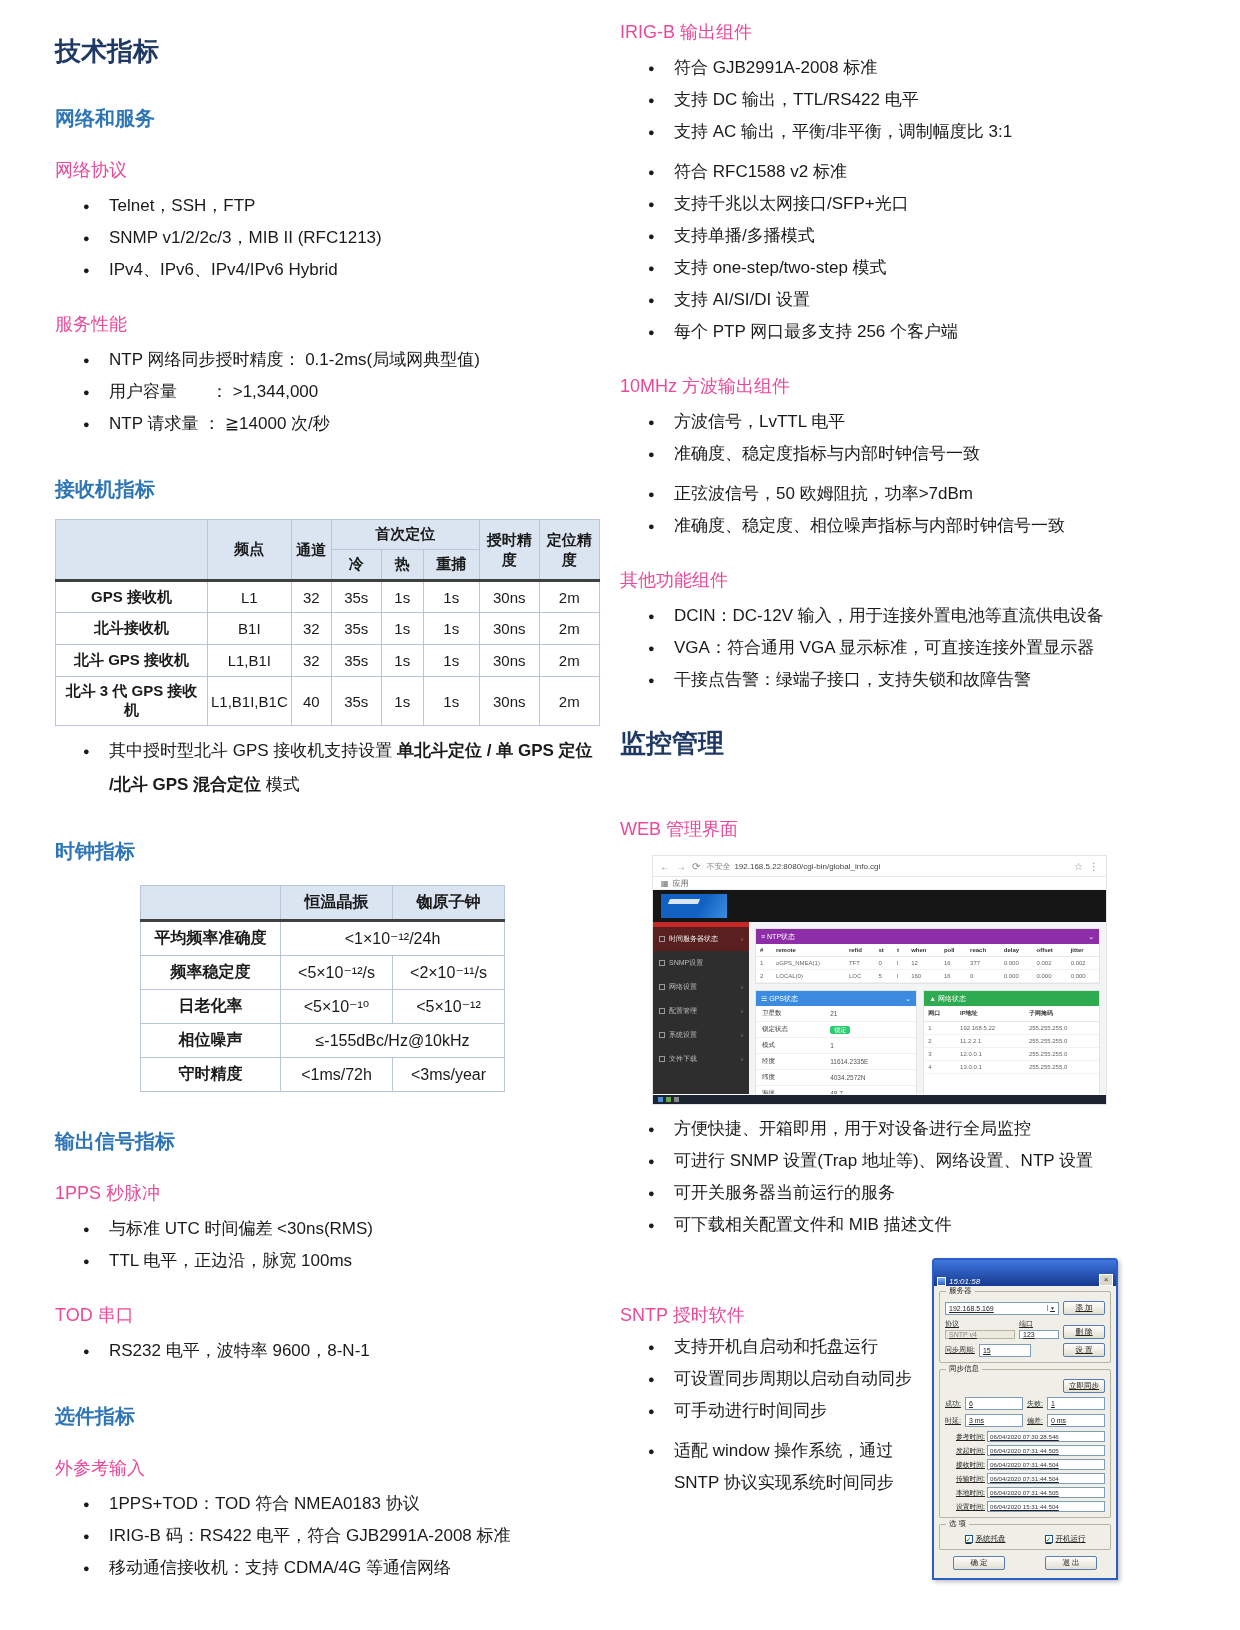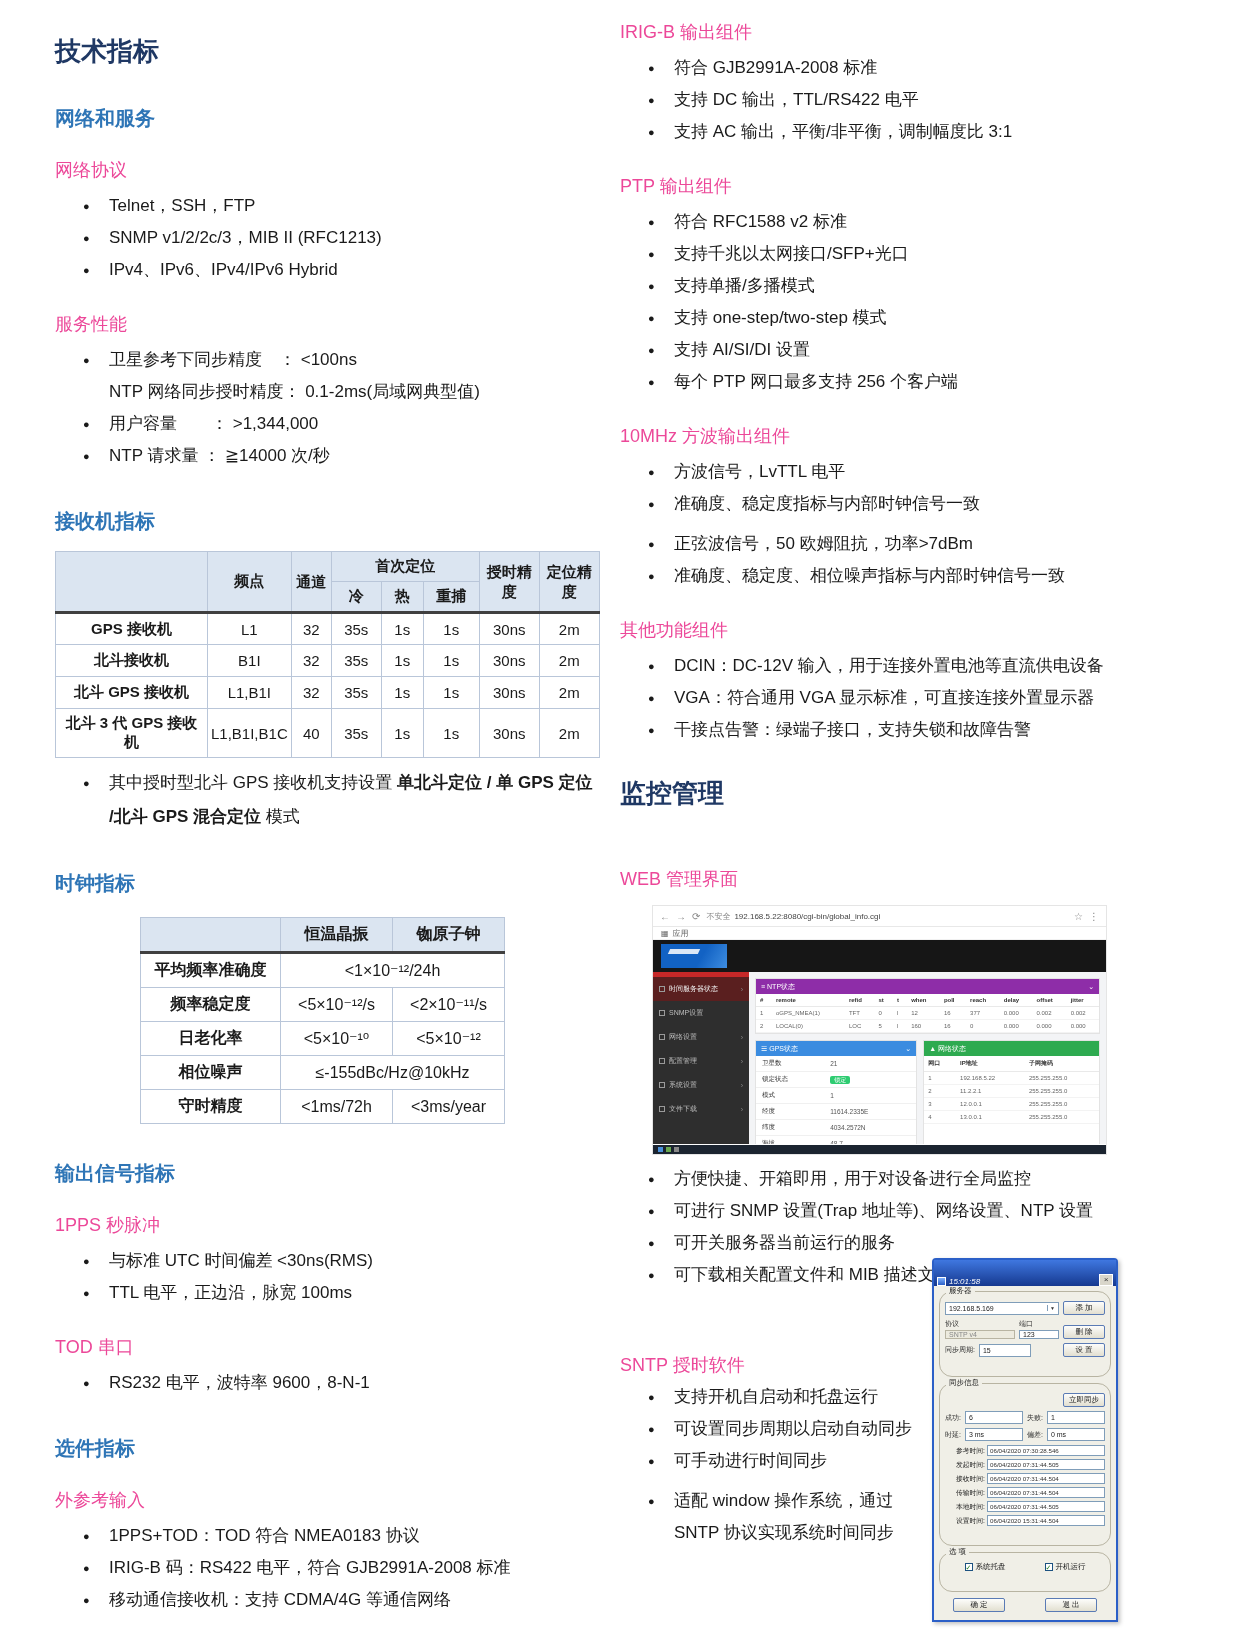--- a/index.html
+++ b/index.html
@@ -71,21 +71,21 @@
   .badge { background:#2ecc71; color:#fff; border-radius:2px; padding:0 4px; font-size:6px; line-height:8px; }
   .wm-task { position:absolute; left:0; right:0; bottom:0; height:9px; background:#1b2430; display:flex; align-items:center; gap:3px; padding:0 5px; }
   .wm-task i { width:5px; height:5px; display:block; }
 
   
   .sw { position:absolute; left:312px; top:1238px; width:186px; background:#f0efe7; border:2px solid #2b5fc7; border-radius:4px 4px 0 0; box-shadow:2px 2px 4px rgba(0,0,0,.25); font-size:8px; color:#222; }
   .sw-title { height:26px; background:linear-gradient(#3f77e0,#16398f); color:#fff; display:flex; align-items:flex-end; gap:3px; padding:0 3px; font-size:8px;font-style:italic; }
   .sw-title .app-ic { width:9px; height:9px; background:linear-gradient(#7fb2ff,#2b5fc7); border:1px solid #fff; flex:none; }
   .sw-close { margin-left:auto; width:14px; height:12px; background:#d9d6ca; border:1px solid #fff; text-align:center; line-height:10px; color:#333; font-size:8px; }
   .sw-body { padding:5px 5px 6px; }
-  .grp { border:1px solid #b8b4a2; border-radius:13px; position:relative; padding:9px 5px 19px; margin-bottom:6px; }
+  .grp { border:1px solid #b8b4a2; border-radius:2px; position:relative; padding:9px 5px 5px; margin-bottom:6px;text-decoration:underline; }
   .grp-label { position:absolute; top:-6px; left:6px; background:#f0efe7; padding:0 3px; font-size:7.5px; }
   .srow { display:flex; align-items:center; gap:4px; margin-bottom:4px; }
   .field { flex:1; height:13px; border:1px solid #7f9db9; background:#fff; display:flex; align-items:center; padding:0 3px; font-size:7px; color:#222; }
   .field.dis { background:#eceade; color:#888; border-color:#b8b4a2; }
   .combo-arrow { margin-left:auto; font-size:5px; color:#333; border-left:1px solid #7f9db9; padding-left:2px; }
   .sbtn { height:14px; min-width:42px; border:1px solid #5a7bb5; border-radius:2px; background:linear-gradient(#fdfdfb,#e2dfd0); display:flex; align-items:center; justify-content:center; font-size:7.5px; padding:0 4px; }
   .fcol { display:flex; flex-direction:column; gap:1px; flex:1; }
   .flabel { font-size:7px; color:#333; }
   .trow { display:flex; align-items:center; margin-bottom:3px; }
   .tl { width:40px; text-align:right; font-size:6.8px; margin-right:2px; flex:none; }
@@ -114,21 +114,20 @@
     <div class="h3">网络协议</div>
     <ul class="bullets">
         <li>Telnet，SSH，FTP</li>
         <li>SNMP v1/2/2c/3，MIB II (RFC1213)</li>
         <li>IPv4、IPv6、IPv4/IPv6 Hybrid</li>
       </ul>
 
     <div class="h3">服务性能</div>
     <ul class="bullets">
       <li>
-        <div>卫星参考下同步精度　： &lt;100ns</div>
         <div>NTP 网络同步授时精度： 0.1-2ms(局域网典型值)</div>
       </li>
       <li>用户容量　　： &gt;1,344,000</li>
       <li>NTP 请求量 ： ≧14000 次/秒</li>
     </ul>
 
     <div class="h2">接收机指标</div>
     <table class="spec-table">
       <colgroup>
         <col style="width:152px">
@@ -260,21 +259,20 @@
 
   <div class="col-right">
 
     <div class="h3 first">IRIG-B 输出组件</div>
     <ul class="bullets">
         <li>符合 GJB2991A-2008 标准</li>
         <li>支持 DC 输出，TTL/RS422 电平</li>
         <li>支持 AC 输出，平衡/非平衡，调制幅度比 3:1</li>
       </ul>
 
-    <div class="h3">PTP 输出组件</div>
     <ul class="bullets">
         <li>符合 RFC1588 v2 标准</li>
         <li>支持千兆以太网接口/SFP+光口</li>
         <li>支持单播/多播模式</li>
         <li>支持 one-step/two-step 模式</li>
         <li>支持 AI/SI/DI 设置</li>
         <li>每个 PTP 网口最多支持 256 个客户端</li>
       </ul>
 
     <div class="h3">10MHz 方波输出组件</div>

